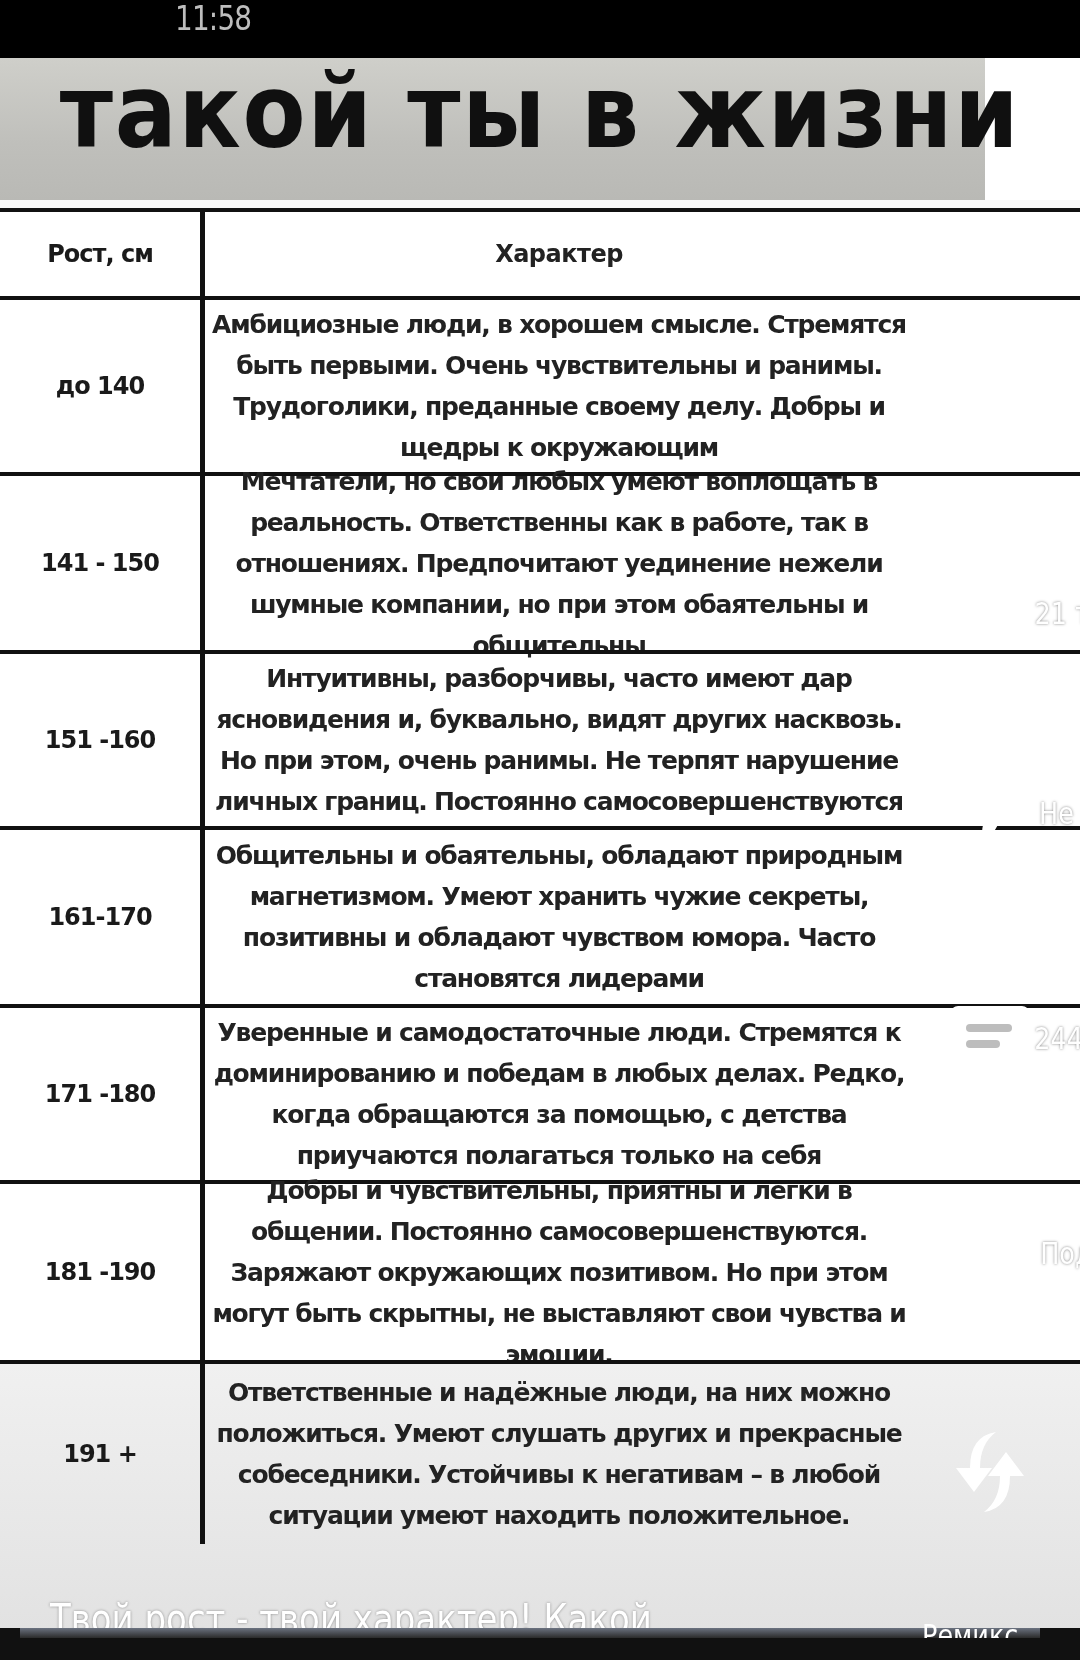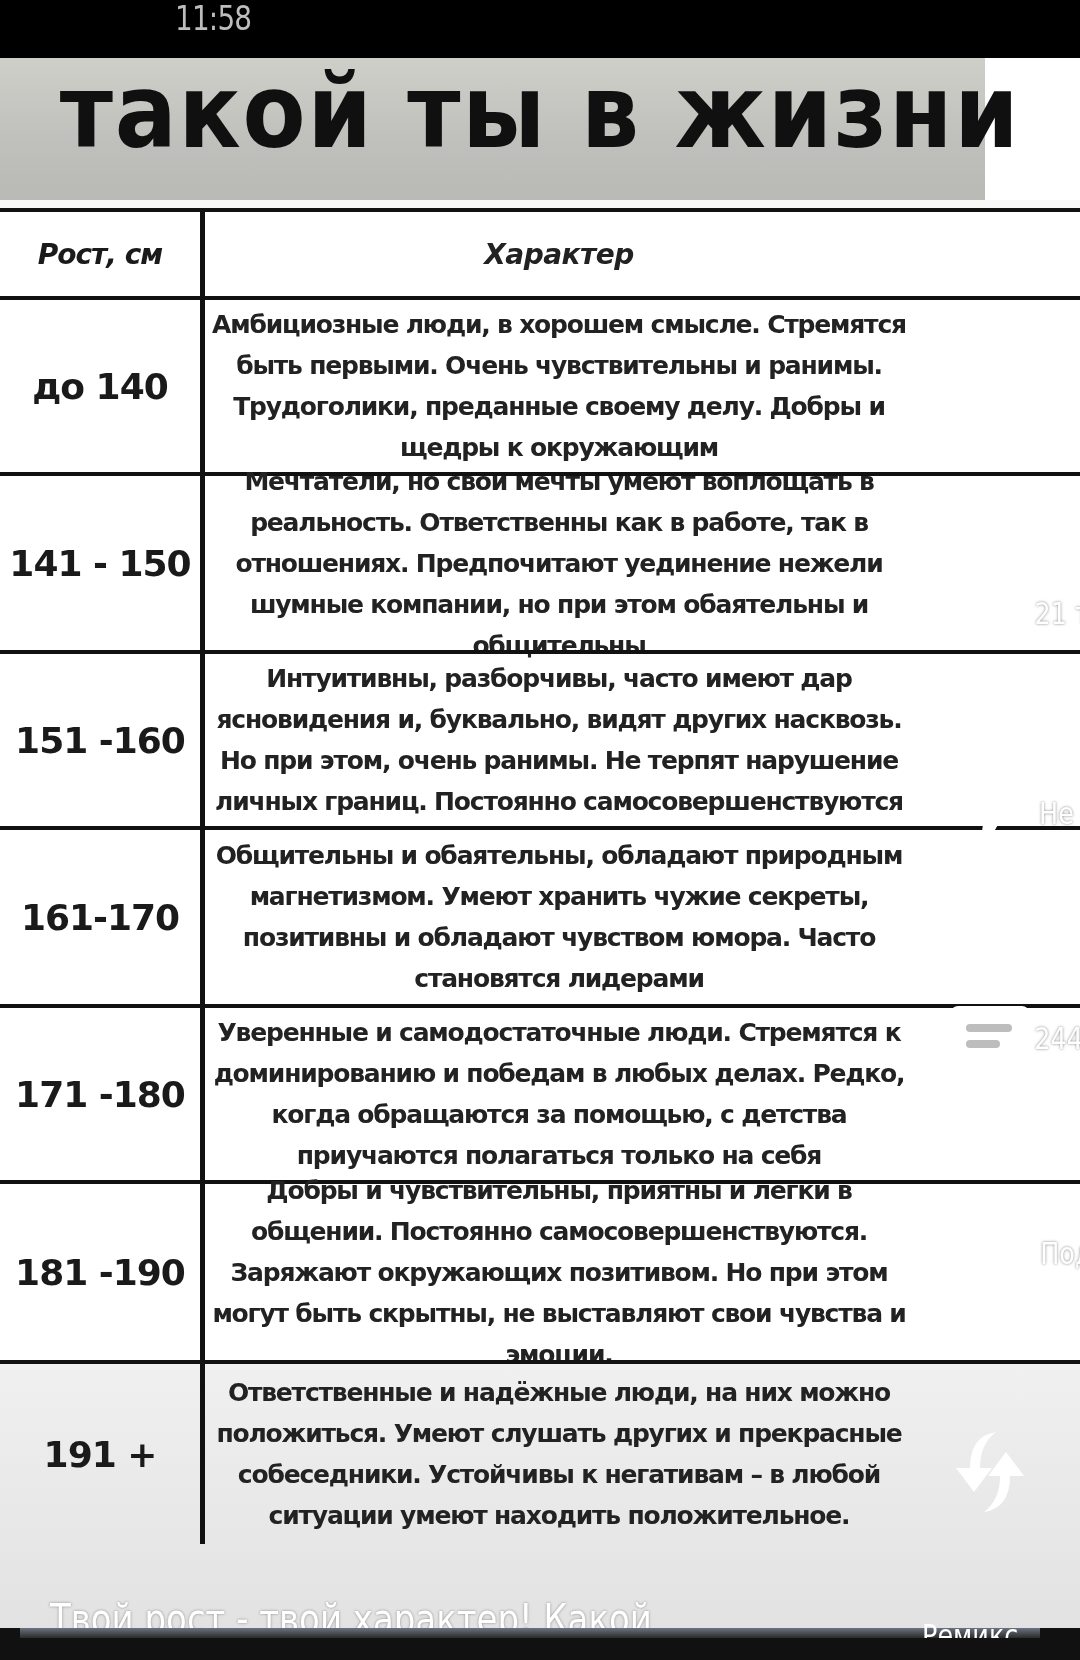--- a/index.html
+++ b/index.html
@@ -37,31 +37,31 @@
       font-family: "DejaVu Sans", sans-serif; font-weight: bold;
       font-size: 102px; color: #101010; letter-spacing: 2px;
       transform: scaleX(0.9);
     }
     .white-strip { position: absolute; left: 0; top: 142px; width: 1080px; height: 12px; background: #f7f7f7; }
     .row { position: absolute; left: 0; width: 1080px; border-top: 4px solid #111; }
     .row .col-h {
       position: absolute; left: 0; top: 0; width: 205px; height: 100%;
       border-right: 5px solid #111;
       display: flex; align-items: center; justify-content: center;
-      font-family: "DejaVu Sans", sans-serif; font-weight: bold; font-size: 36px; color: #1a1a1a;
+      font-family: "DejaVu Sans", sans-serif; font-weight: bold; font-size: 24px; color: #1a1a1a;
       letter-spacing: -1px;
     }
     .row .col-c {
       position: absolute; left: 205px; top: 0; width: 708px; height: 100%;
       display: flex; align-items: center; justify-content: center; text-align: center;
       font-family: "DejaVu Sans", sans-serif; font-weight: bold; font-size: 25px; color: #222;
       line-height: 41px; padding: 0 6px;
       letter-spacing: -1.2px;
     }
-    .row.header .col-h, .row.header .col-c { font-size: 28px; font-style: italic; }
+    .row.header .col-h, .row.header .col-c { font-size: 24px; }
     .row.header .col-c { letter-spacing: -0.5px; }
     .row.last { background: linear-gradient(#f0f0f0, #e2e2e2); }
 
     
     .rail { position: absolute; right: 0; top: 0; width: 160px; height: 1660px; pointer-events: none; }
     .rail-btn {
       position: absolute; left: 30px; width: 110px; display: flex; flex-direction: row; align-items: center;
       pointer-events: auto;
     }
     .rail-icon { width: 80px; height: 70px; display: flex; align-items: center; justify-content: center; }
@@ -107,21 +107,21 @@
       <div class="col-c">Характер</div>
     </div>
 
     <div class="row" style="top:238px;height:176px;">
       <div class="col-h">до 140</div>
       <div class="col-c">Амбициозные люди, в хорошем смысле. Стремятся быть первыми. Очень чувствительны и ранимы. Трудоголики, преданные своему делу. Добры и щедры к окружающим</div>
     </div>
 
     <div class="row" style="top:414px;height:178px;">
       <div class="col-h">141 - 150</div>
-      <div class="col-c">Мечтатели, но свои мечты умеют воплощать в реальность. Ответственны как в работе, так в отношениях. Предпочитают уединение нежели шумные компании, но при этом обаятельны и общительны</div>
+      <div class="col-c">Мечтатели, но свои любых умеют воплощать в реальность. Ответственны как в работе, так в отношениях. Предпочитают уединение нежели шумные компании, но при этом обаятельны и общительны</div>
     </div>
 
     <div class="row" style="top:592px;height:176px;">
       <div class="col-h">151 -160</div>
       <div class="col-c">Интуитивны, разборчивы, часто имеют дар ясновидения и, буквально, видят других насквозь. Но при этом, очень ранимы. Не терпят нарушение личных границ. Постоянно самосовершенствуются</div>
     </div>
 
     <div class="row" style="top:768px;height:178px;">
       <div class="col-h">161-170</div>
       <div class="col-c">Общительны и обаятельны, обладают природным магнетизмом. Умеют хранить чужие секреты, позитивны и обладают чувством юмора. Часто становятся лидерами</div>

